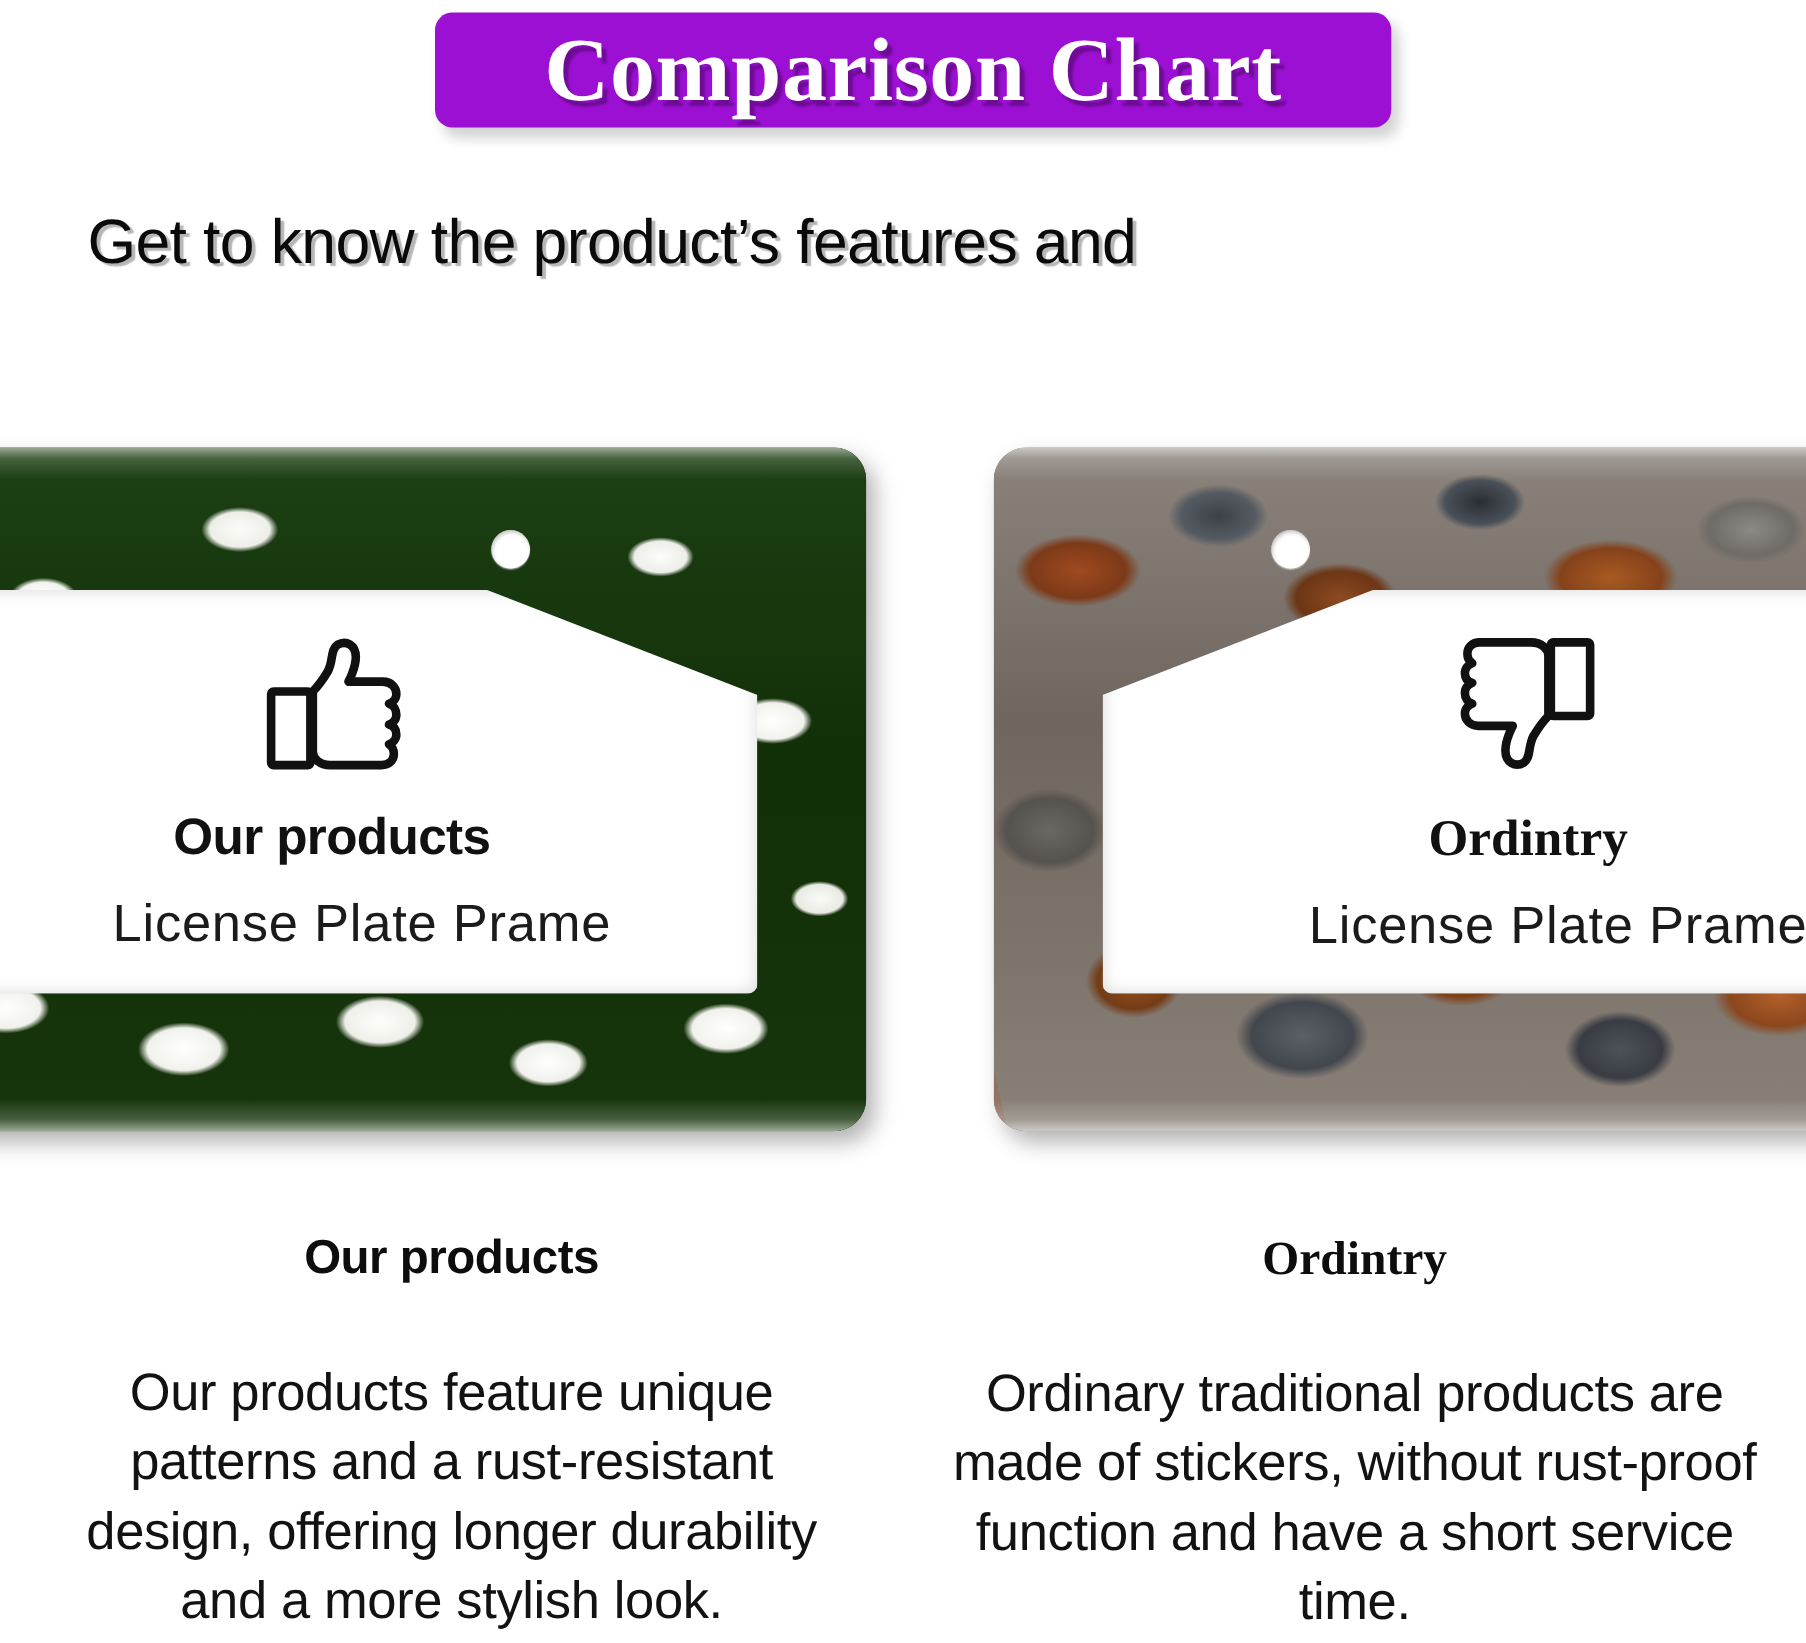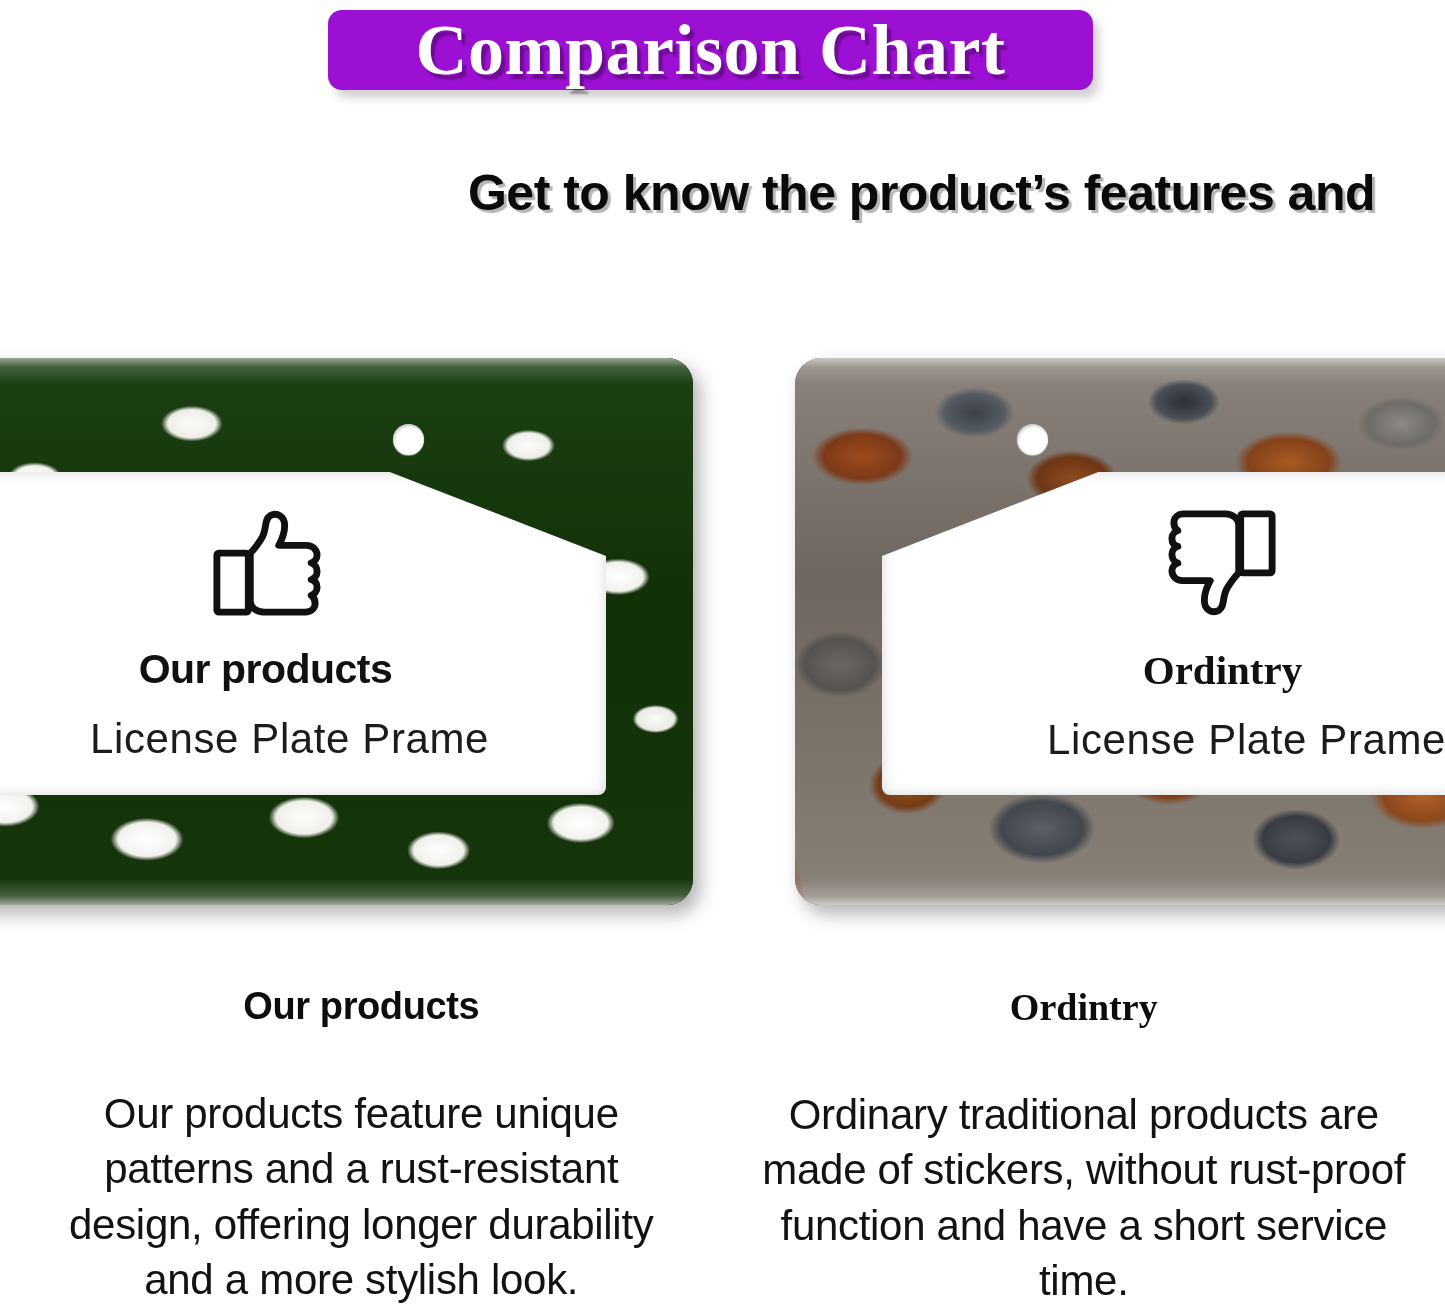--- a/index.html
+++ b/index.html
@@ -4,21 +4,21 @@
 <style>
   * { margin:0; padding:0; box-sizing:border-box; }
   html,body{ background:#ffffff; }
   body{
     width:1445px; height:1314px; position:relative; overflow:hidden;
     font-family:"Liberation Sans", sans-serif; background:#fff;
   }
 
   
   .banner-wrap{
-    position:absolute; left:328px; top:10px; width:765px; height:80px;
+    position:absolute; left:348px; top:10px; width:765px; height:92px;
   }
   .banner{
     width:100%; height:100%;
     background:#9C10D4;
     border-radius:14px;
     box-shadow:6px 8px 10px rgba(0,0,0,0.18);
     display:flex; align-items:center; justify-content:center;
   }
   .banner-title{
     font-family:"Liberation Serif", serif;
@@ -27,23 +27,23 @@
     color:#ffffff;
     letter-spacing:0.5px;
     text-shadow:4px 5px 2px rgba(0,0,0,0.30);
     line-height:1;
     white-space:nowrap;
   }
 
   
   .subtitle{
     position:absolute; left:0; top:160px; width:1445px;
-    text-align:right;
+    text-align:left;
     font-family:"Liberation Sans", sans-serif;
-    font-weight:bold;
+    font-weight:normal;
     font-size:50px;
     line-height:1.32;
     color:#0a0a0a;
     letter-spacing:-0.5px;
     text-shadow:3px 3px 1px rgba(120,120,120,0.55);
     padding:0 70px;
   }
 
   
   .frames{

